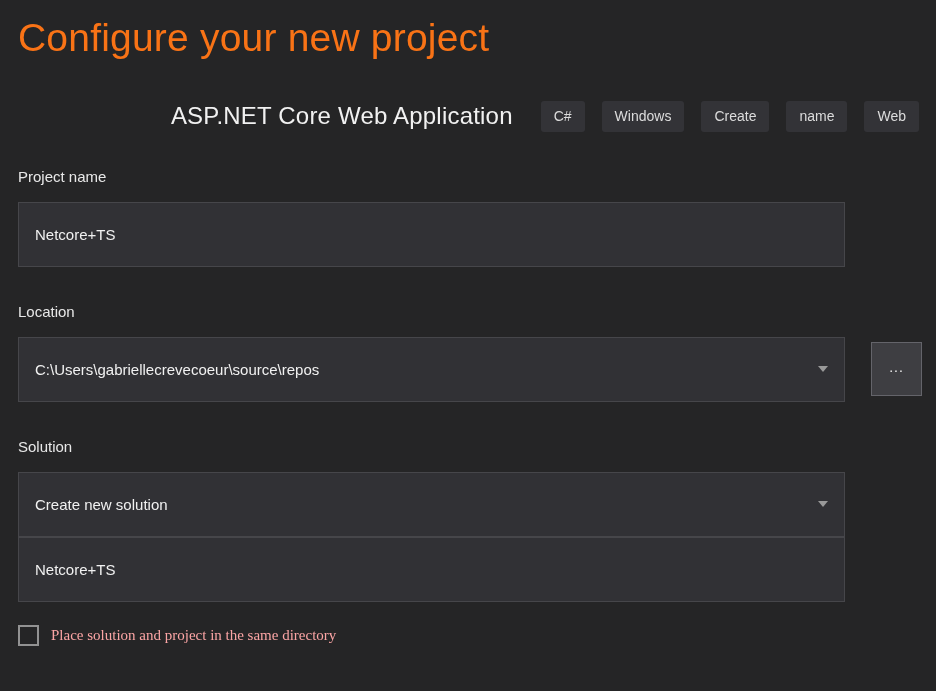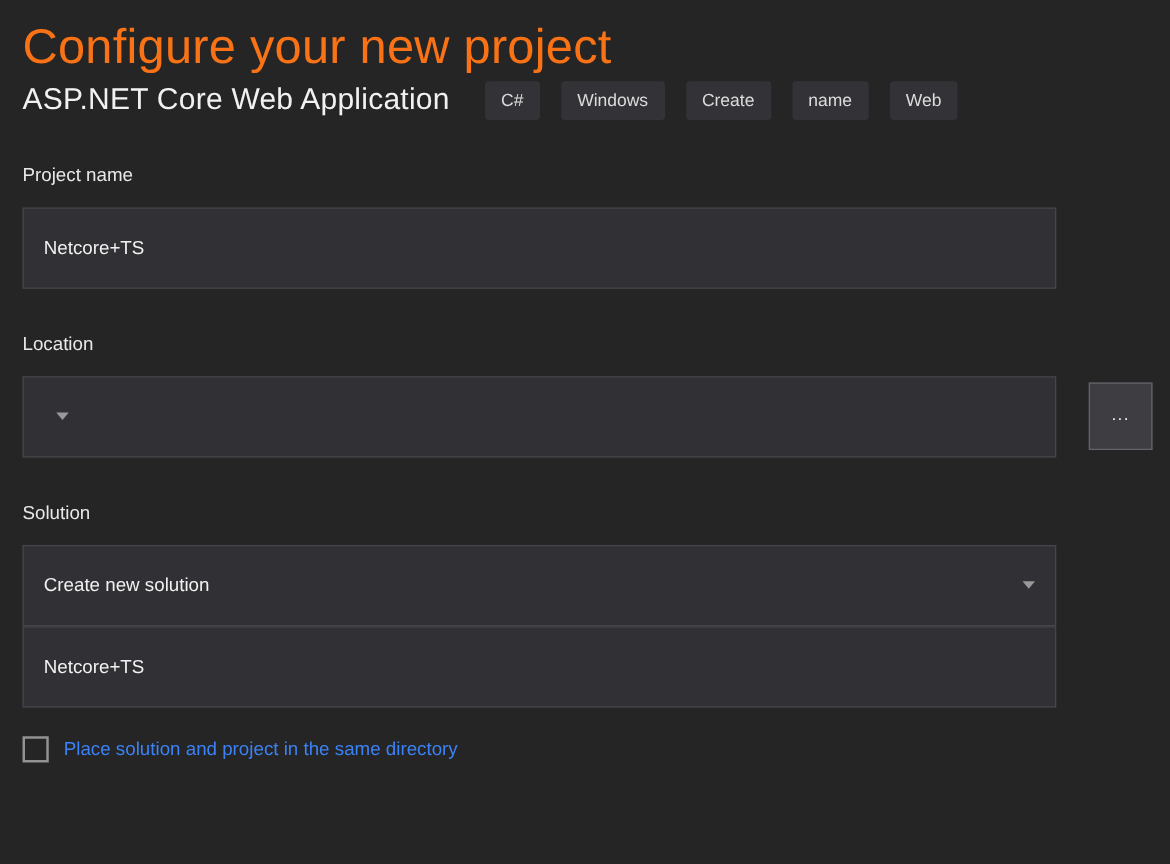--- a/index.html
+++ b/index.html
@@ -17,22 +17,24 @@
   .page-title {
     font-size: 39px;
     font-weight: 300;
     color: #f97316;
     margin: 0;
     line-height: 1.35;
     letter-spacing: 0.2px;
   }
 
   .template-row {
+    margin-top: 36px;
     display: flex;
     align-items: center;
+    justify-content: flex-end;
   }
   .template-name {
     font-size: 24px;
     font-weight: 300;
     color: #f1f1f1;
     margin-right: 28px;
     letter-spacing: 0.2px;
   }
   .tag {
     display: inline-block;
@@ -126,21 +128,22 @@
     width: 21px;
     height: 21px;
     border: 2px solid #929292;
     background: transparent;
     margin-right: 12px;
     flex: 0 0 auto;
     cursor: default;
   }
   .checkbox-label {
     font-size: 15px;
-    color: #3b82f6;
+    color: #fca5a5;
+    font-family: Liberation Serif, serif;
   }
 </style>
 </head>
 <body>
 
 <div class="page">
 
   <h1 class="page-title">Configure your new project</h1>
 
   <div class="template-row">
@@ -151,20 +154,21 @@
     <span class="tag">name</span>
     <span class="tag">Web</span>
   </div>
 
   <div class="field-label">Project name</div>
   <input class="text-input" type="text" value="Netcore+TS" style="">
 
   <div class="field-label">Location</div>
   <div class="location-row">
     <div class="combo">
+      <span class="combo-value">C:\Users\gabriellecrevecoeur\source\repos</span>
       <span class="chevron-down"></span>
     </div>
     <button class="browse-button">...</button>
   </div>
 
   <div class="field-label">Solution</div>
   <div class="combo">
     <span class="combo-value">Create new solution</span>
     <span class="chevron-down"></span>
   </div>

